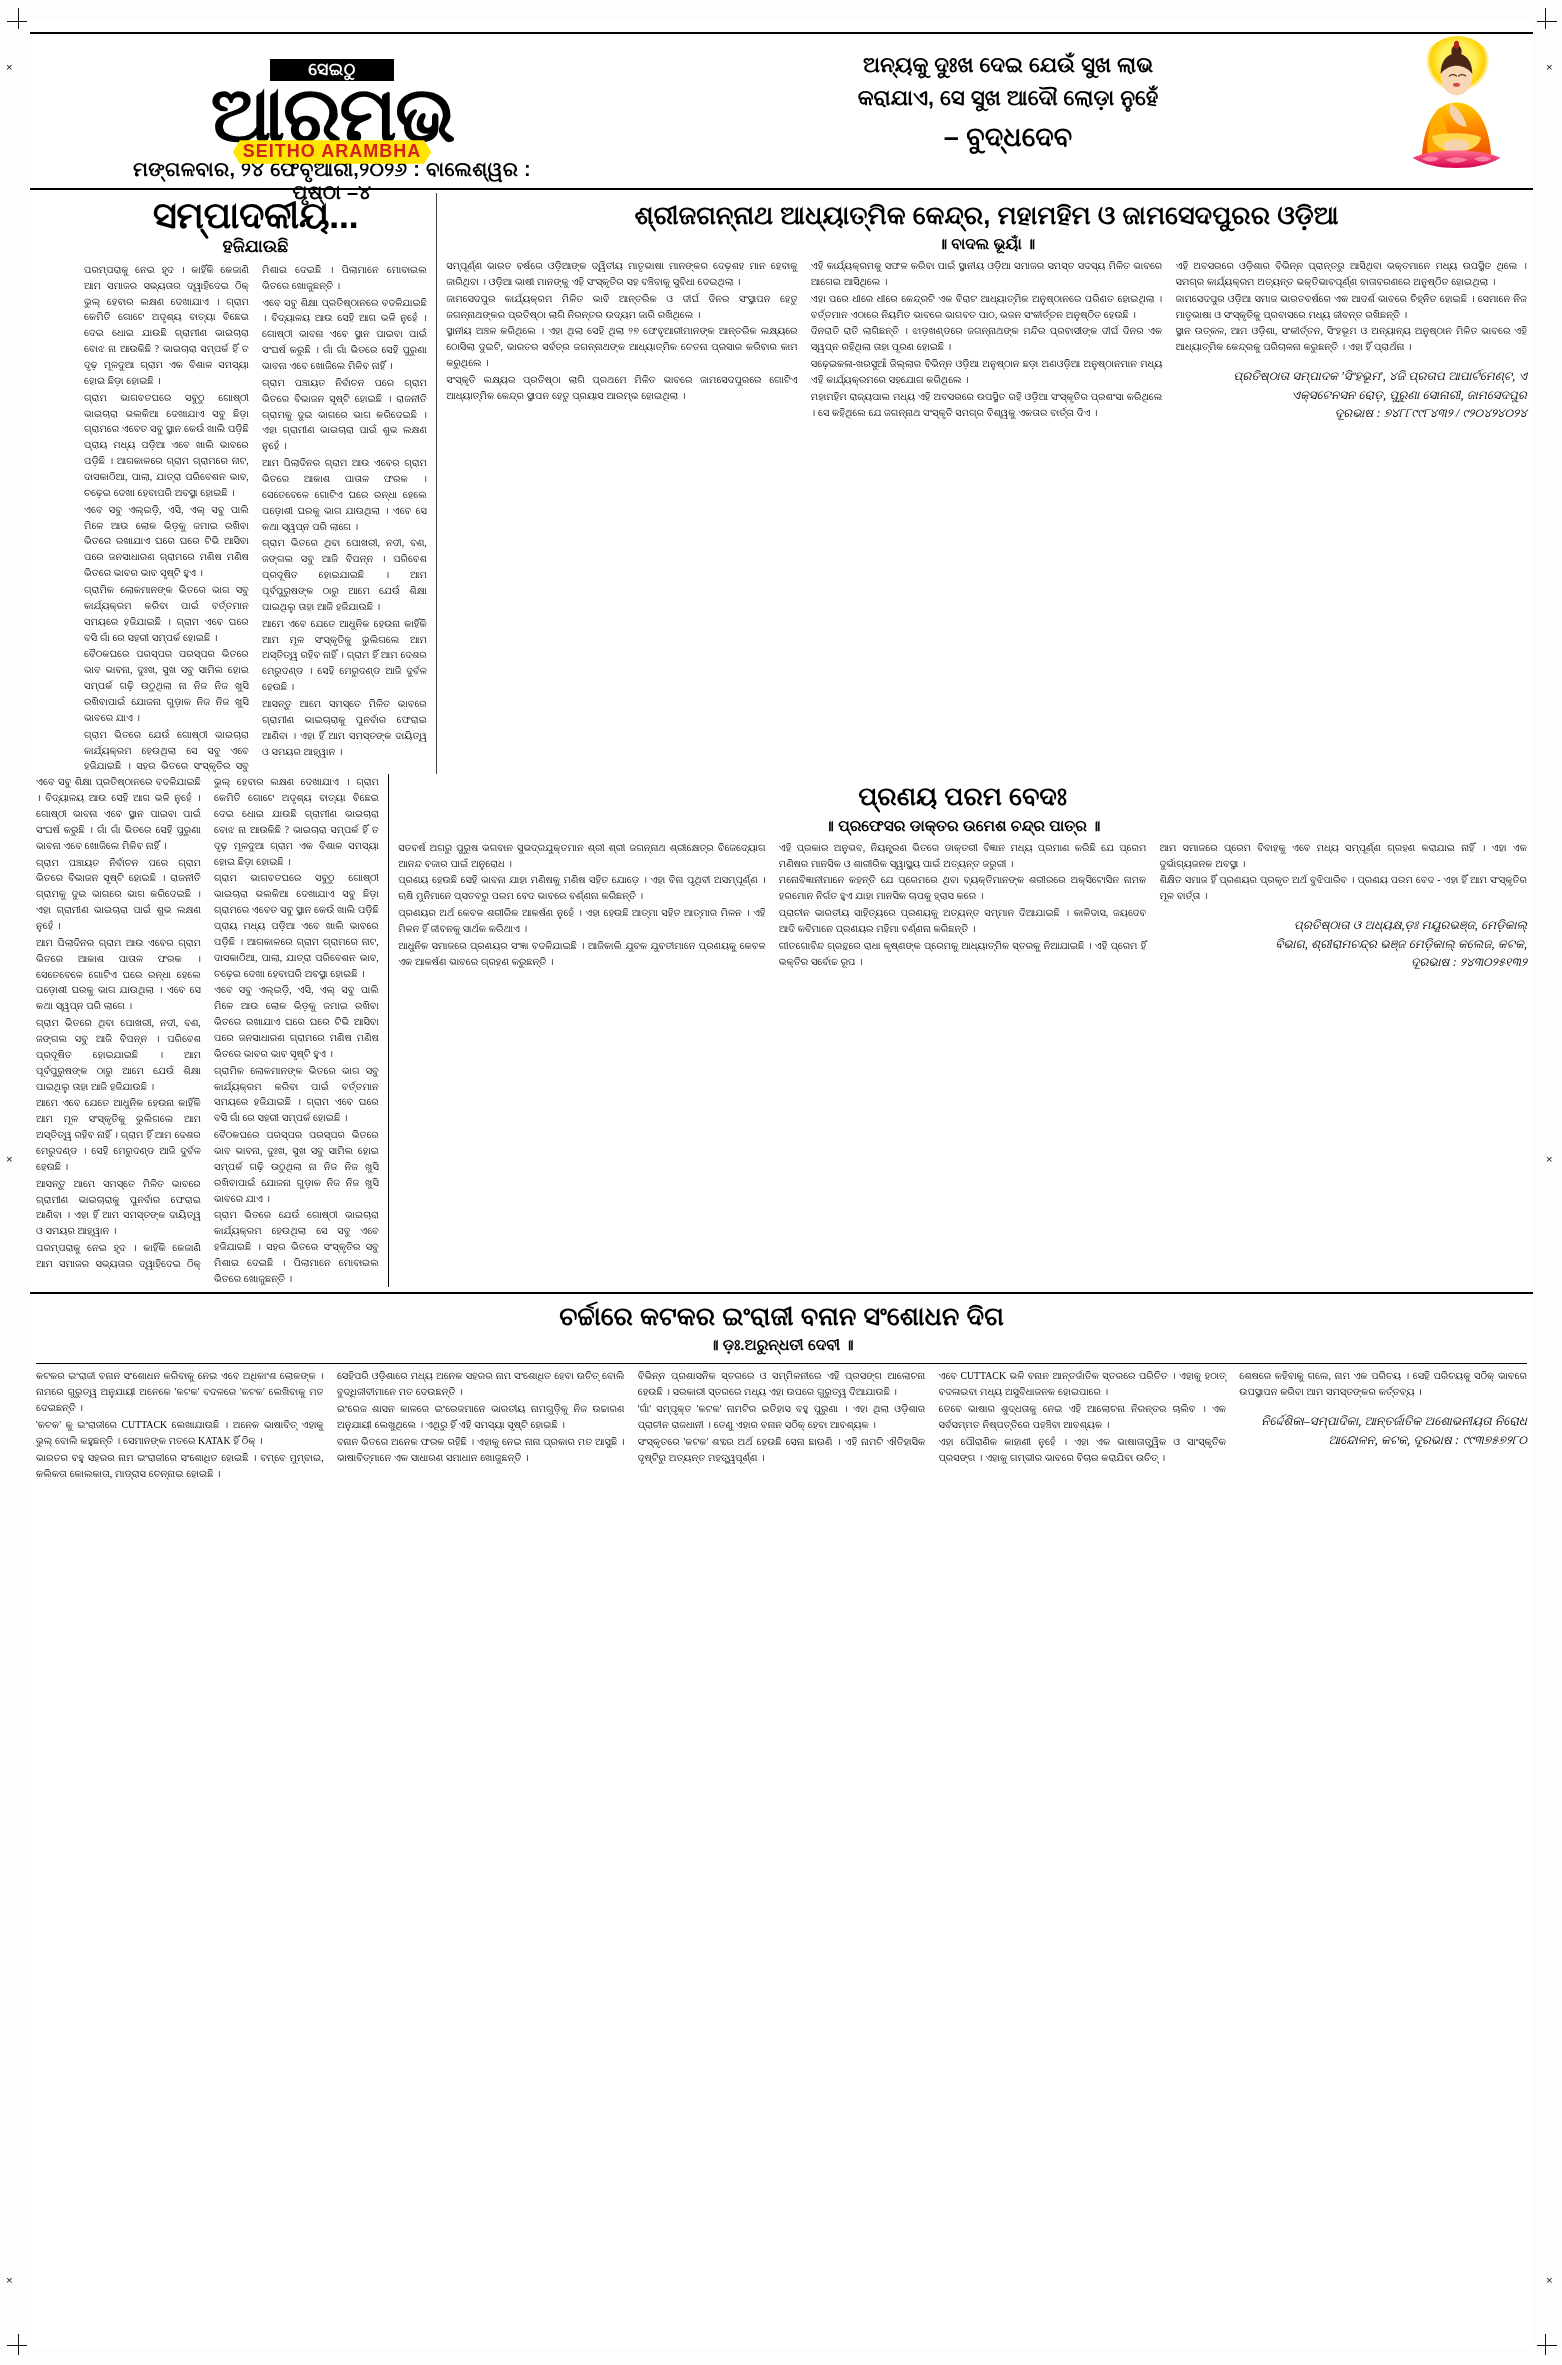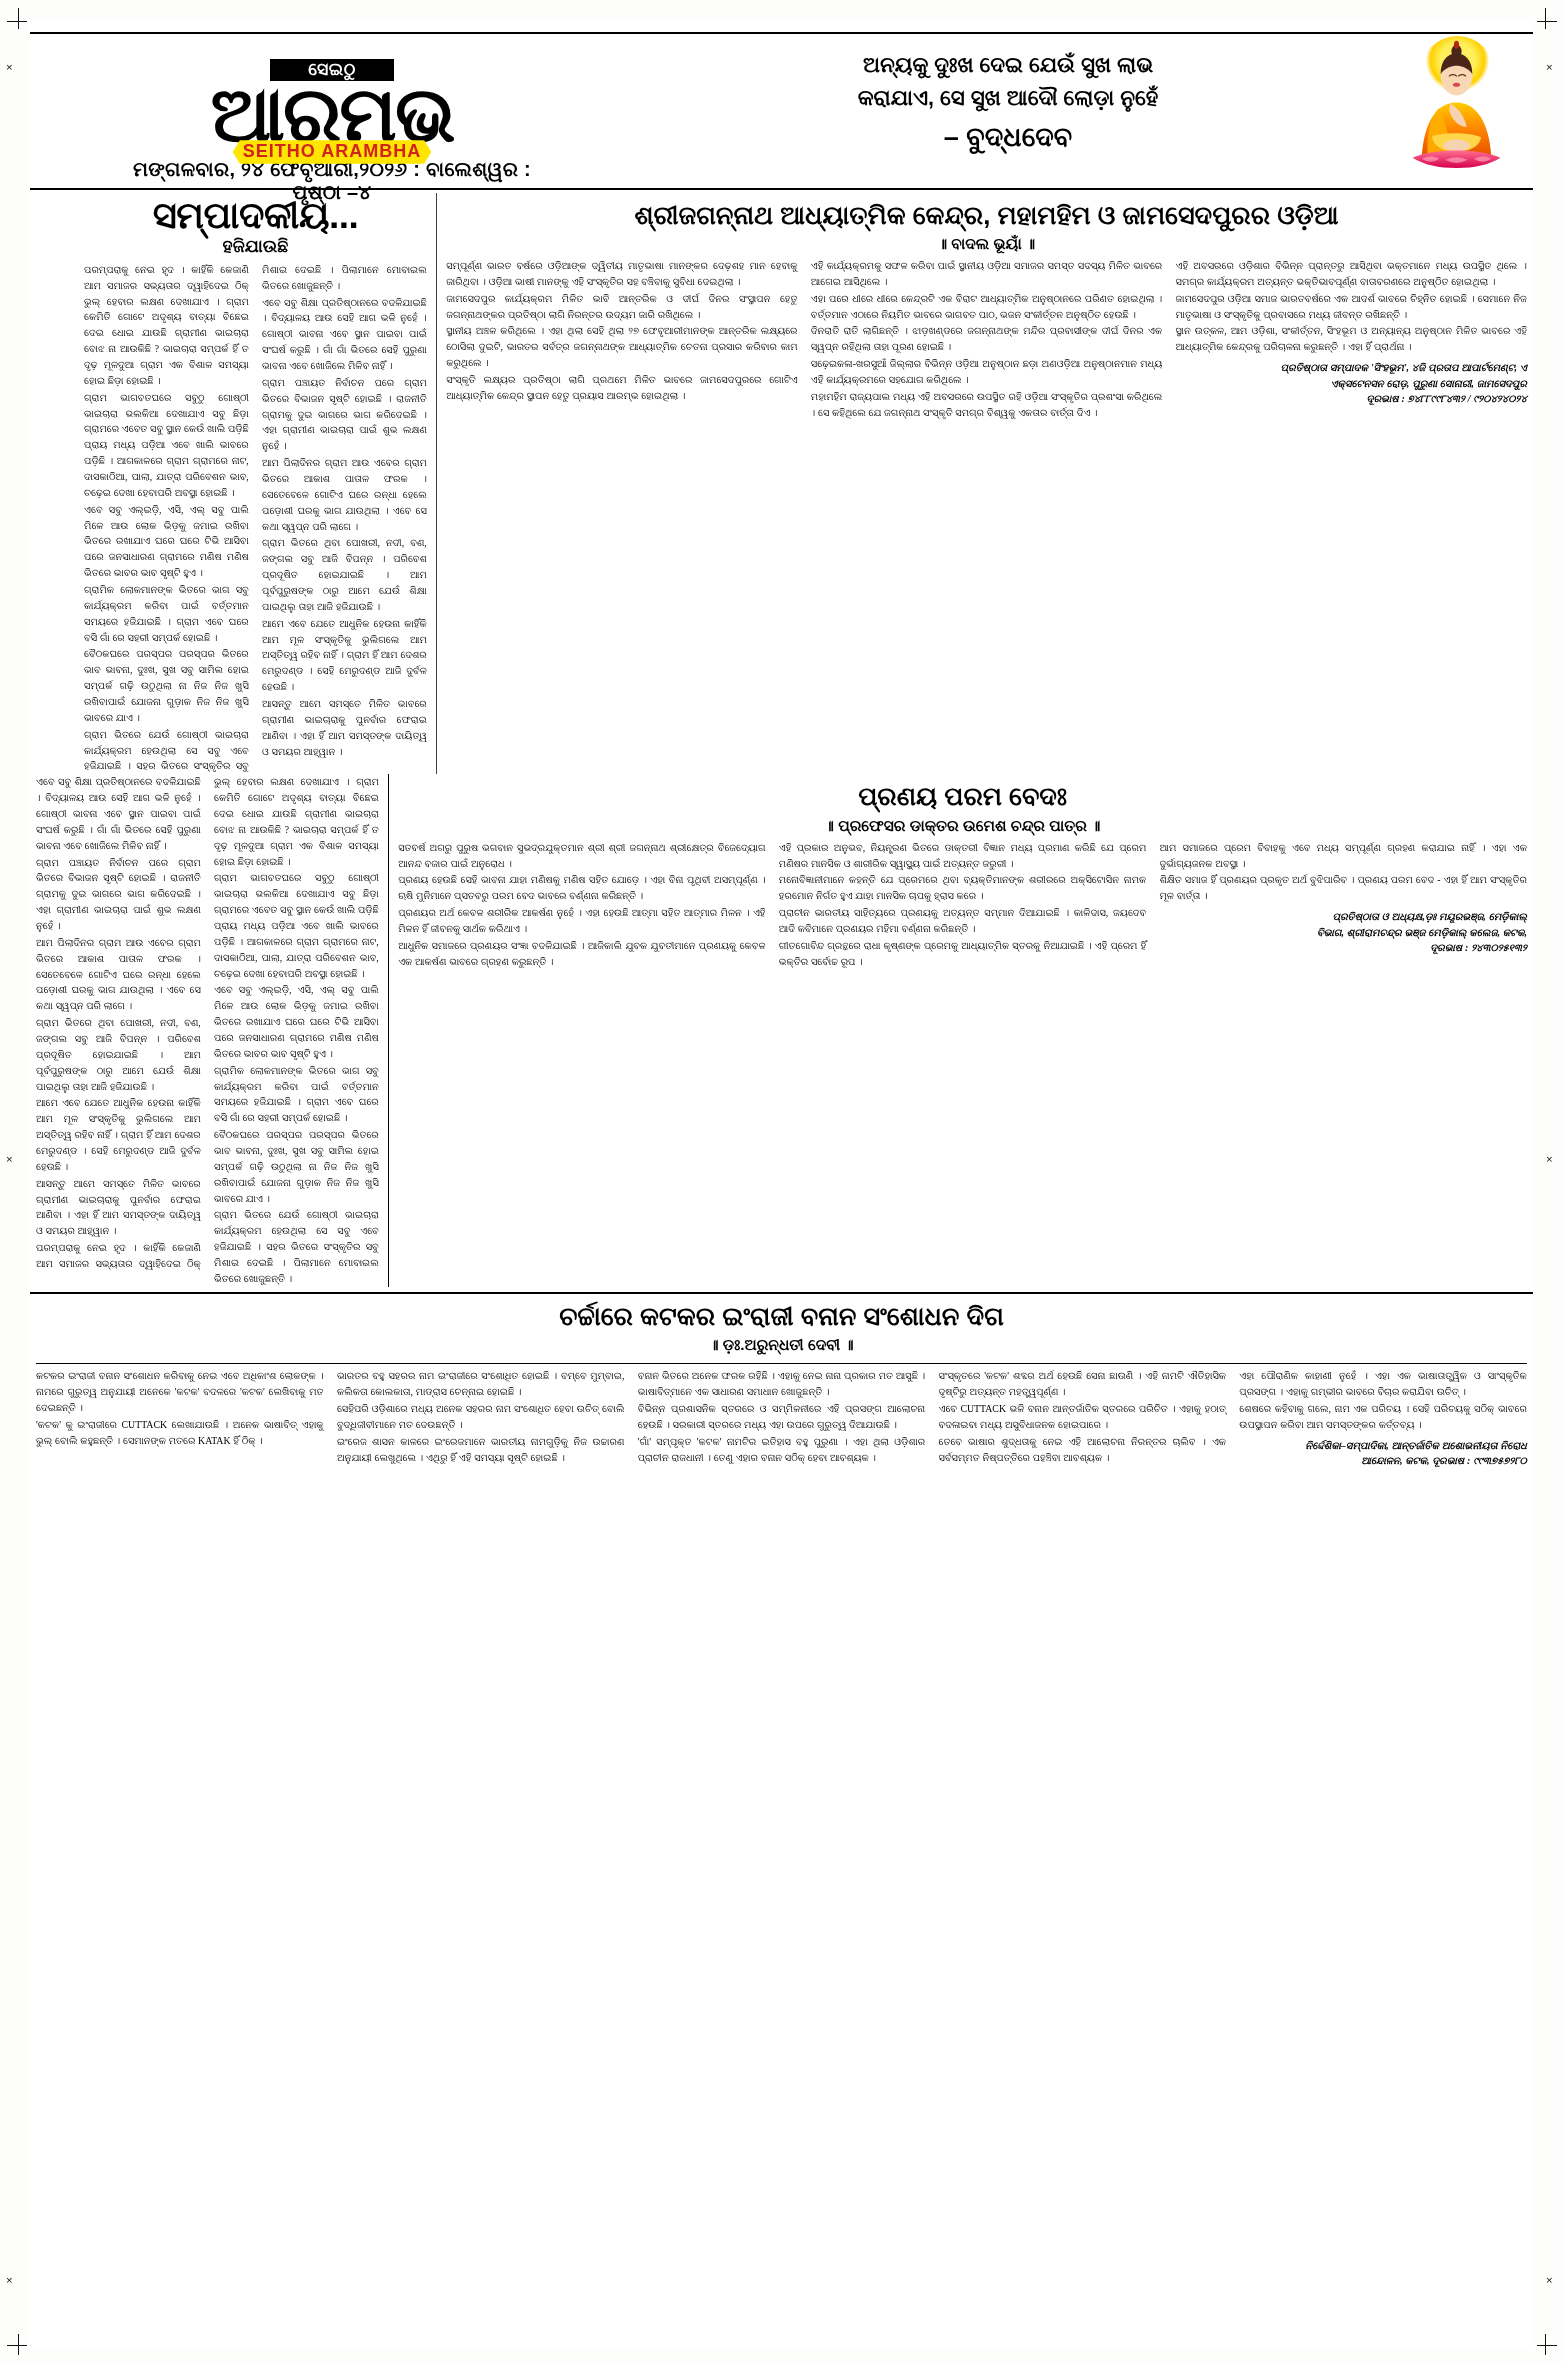--- a/index.html
+++ b/index.html
@@ -145,25 +145,25 @@
     line-height: 1.62;
     text-align: justify;
     text-justify: inter-word;
     hyphens: auto;
     word-spacing: 0.3px;
   }
   .col-text p { margin-bottom: 1px; text-indent: 0; }
 
   .sig {
     font-style: italic;
-    font-weight: bold;
+    font-weight: normal;
     text-align: right;
-    font-size: 10px;
+    font-size: 12px;
     line-height: 1.55;
-    margin-top: 5px;
+    margin-top: 12px;
   }
 
   
   .zoneA {
     display: flex;
     padding-top: 3.1px;
   }
   .editorial {
     width: 359px;
     padding: 0 9.2px 0 6.1px;

